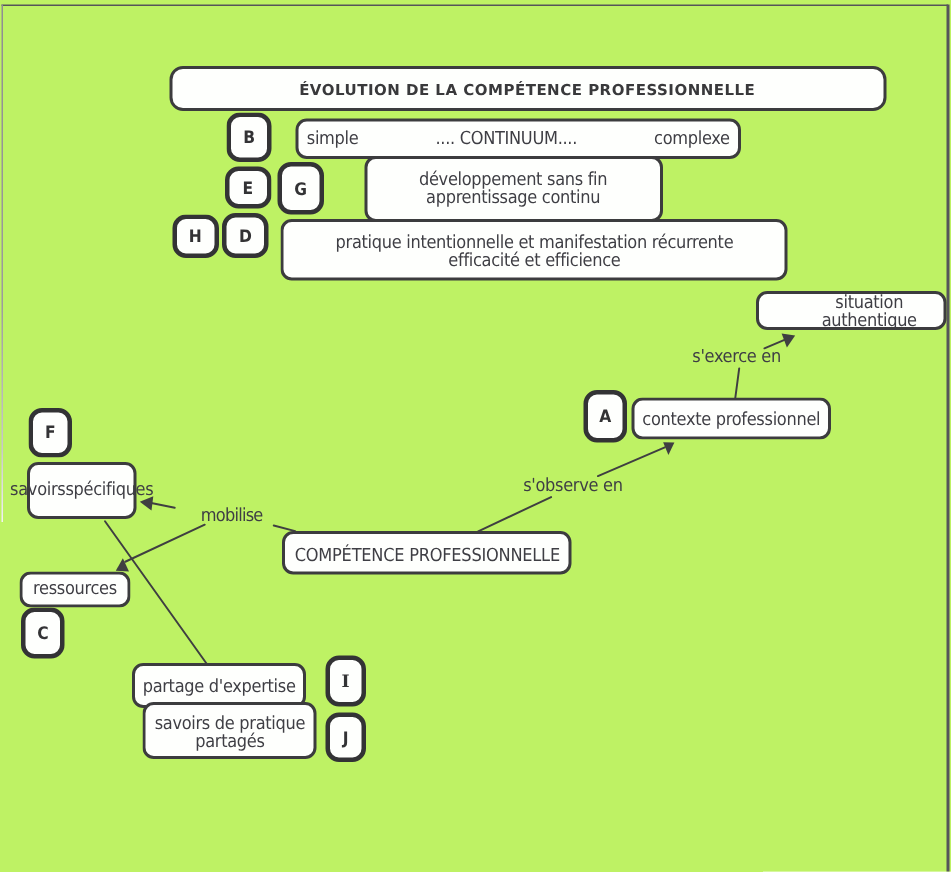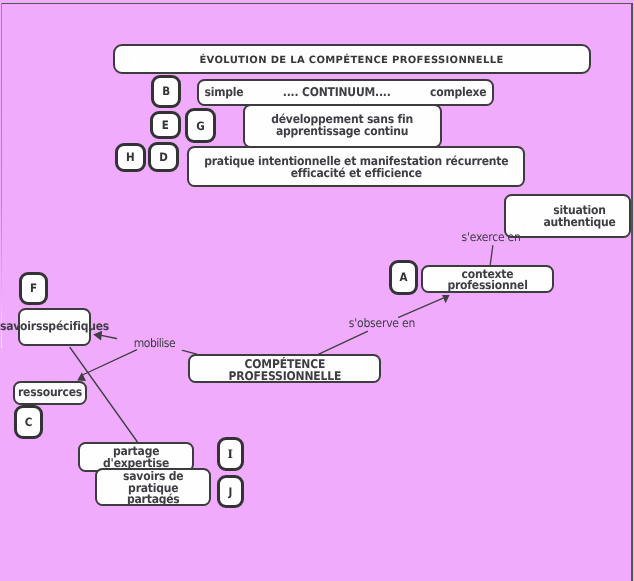--- a/index.html
+++ b/index.html
@@ -1,35 +1,35 @@
 <!DOCTYPE html>
 <html><head>
 <meta charset="utf-8">
 <title>Diagram</title>
 <style>
   html,body{margin:0;padding:0;background:#ffffff;}
   body{width:634px;height:581px;overflow:hidden;
        font-family:"DejaVu Sans",sans-serif;
        -webkit-font-smoothing:antialiased;
        text-rendering:geometricPrecision;}
-  #stage{position:relative;width:634px;height:581px;background:#f0abfc;}
+  #stage{position:relative;width:634px;height:581px;background:#bef264;}
 
   
   #frame-top{position:absolute;left:1px;top:2.9px;width:631px;height:1.4px;
              background:#555559;}
   #frame-left{position:absolute;left:0.7px;top:3px;width:1.2px;height:345px;
               background:linear-gradient(to bottom,#8e8e92 0%,#9b9b9f 58%,#c8c8cc 86%,#f2f2f4 100%);}
   #frame-right{position:absolute;left:631.3px;top:3px;width:1.3px;height:578px;
                background:#56565a;}
 
   .node{position:absolute;box-sizing:border-box;background:rgba(255,255,255,0.99);
         border:2.9px solid #3c3c3e;border-radius:7.5px;transform:translateZ(0);
         display:flex;align-items:center;justify-content:center;
         text-align:center;color:#3e3e44;line-height:11.8px;letter-spacing:-0.2px;
-        font-family:"DejaVu Sans Condensed","DejaVu Sans",sans-serif;font-weight:bold;}
+        font-family:"DejaVu Sans Condensed","DejaVu Sans",sans-serif;}
   .tag{position:absolute;box-sizing:border-box;background:rgba(255,255,255,0.99);
        border:3.8px solid #333335;border-radius:9px;transform:translateZ(0);
        display:flex;align-items:center;justify-content:center;
        font-weight:bold;color:#333335;
        font-family:"DejaVu Sans Condensed","DejaVu Sans",sans-serif;}
   .elabel{position:absolute;color:#3e3e44;white-space:nowrap;transform:translateZ(0);
           letter-spacing:-0.2px;line-height:11.8px;
           font-family:"DejaVu Sans Condensed","DejaVu Sans",sans-serif;text-align:right;}
   svg#wires{position:absolute;left:0;top:0;width:634px;height:581px;overflow:visible;}
   .spread{display:flex;width:100%;justify-content:space-between;box-sizing:border-box;}
@@ -83,42 +83,42 @@
   <div class="node" style="left:187.3px;top:146.3px;width:338px;height:40.5px;font-size:12px;flex-direction:column;padding-top:2px;">
     <span>pratique intentionnelle et manifestation récurrente</span>
     <span>efficacité et efficience</span>
   </div>
 
   <div class="node" style="left:242.6px;top:104px;width:199px;height:44px;font-size:12px;flex-direction:column;">
     <span>développement sans fin</span>
     <span>apprentissage continu</span>
   </div>
 
-  <div class="node" style="left:504px;top:194px;width:127px;height:44px;font-size:12px;padding-top:1.5px;padding-left:24px;">
+  <div class="node" style="left:504px;top:194px;width:127px;height:26px;font-size:12px;padding-top:1.5px;padding-left:24px;">
     <span>situation authentique</span>
   </div>
 
   <div class="node" style="left:420.9px;top:265.2px;width:133.3px;height:27.8px;font-size:12px;padding-top:2.5px;">
     <span>contexte professionnel</span>
   </div>
 
   <div class="node" style="left:18px;top:308px;width:73px;height:38px;font-size:12px;">
     <span>savoirs</span>
     <span>spécifiques</span>
   </div>
 
   <div class="node" style="left:188.3px;top:354.3px;width:193.2px;height:28.4px;font-size:12px;letter-spacing:-0.15px;padding-top:5px;">
     <span>COMPÉTENCE PROFESSIONNELLE</span>
   </div>
 
   <div class="node" style="left:13px;top:381.2px;width:74px;height:23.4px;font-size:12px;padding-top:1px;">
     <span>ressources</span>
   </div>
 
-  <div class="node" style="left:78px;top:441.9px;width:116.2px;height:29.7px;font-size:12px;padding-top:1.5px;align-items:flex-end;">
+  <div class="node" style="left:88px;top:441.9px;width:116.2px;height:29.7px;font-size:12px;padding-top:1.5px;">
     <span>partage d'expertise</span>
   </div>
 
   <div class="node" style="left:95.2px;top:468px;width:116.2px;height:38px;font-size:12px;flex-direction:column;padding-top:3px;">
     <span>savoirs de pratique</span>
     <span>partagés</span>
   </div>
 
   <div class="tag" style="left:151px;top:75.3px;width:30.2px;height:32.4px;font-size:11.5px;">
     <span>B</span>

